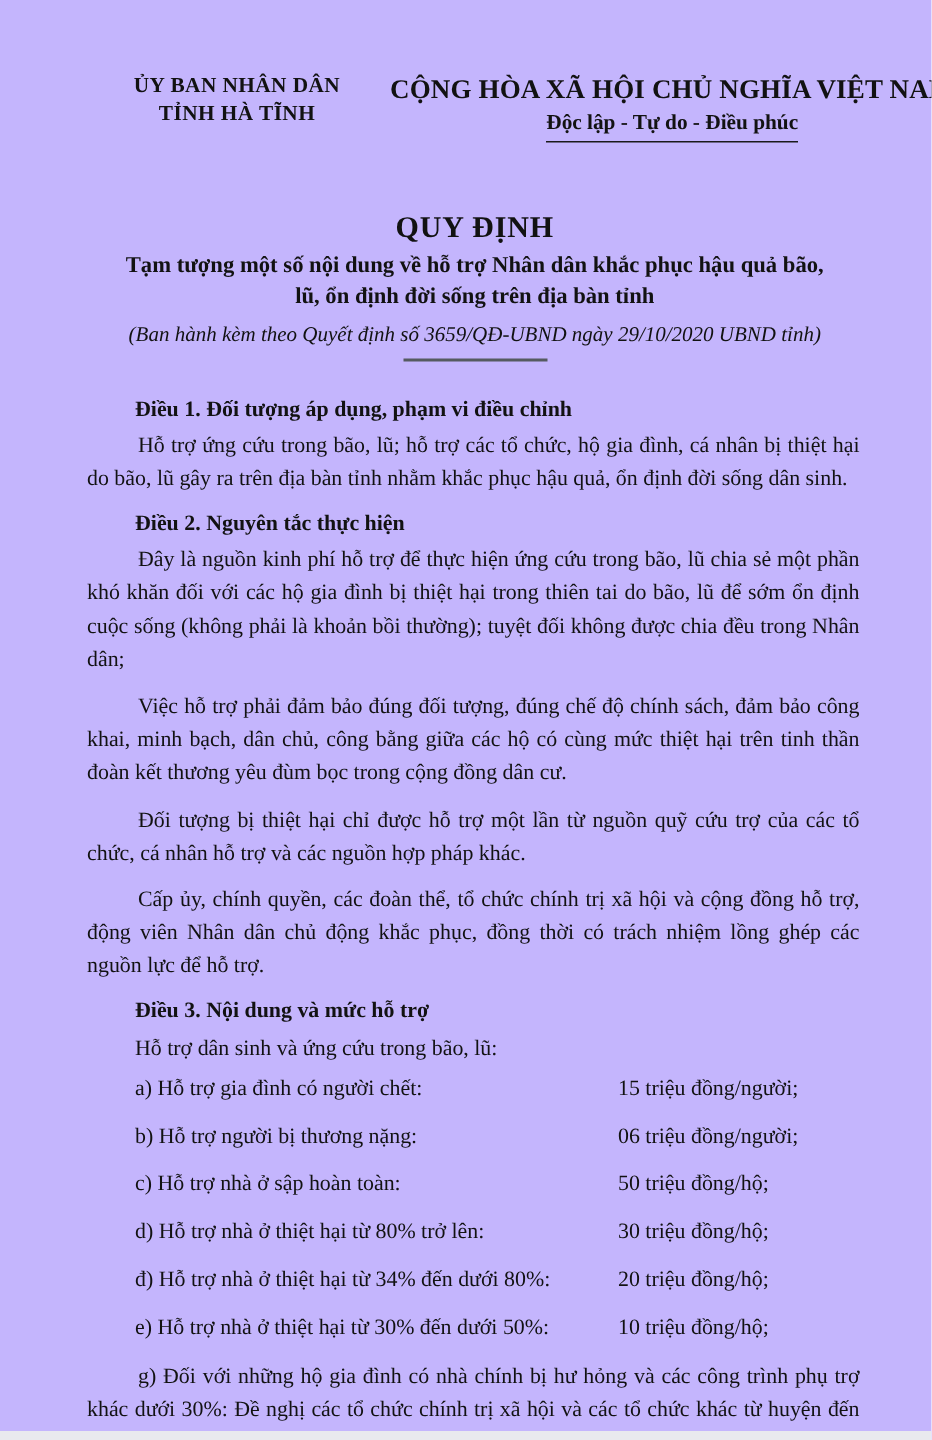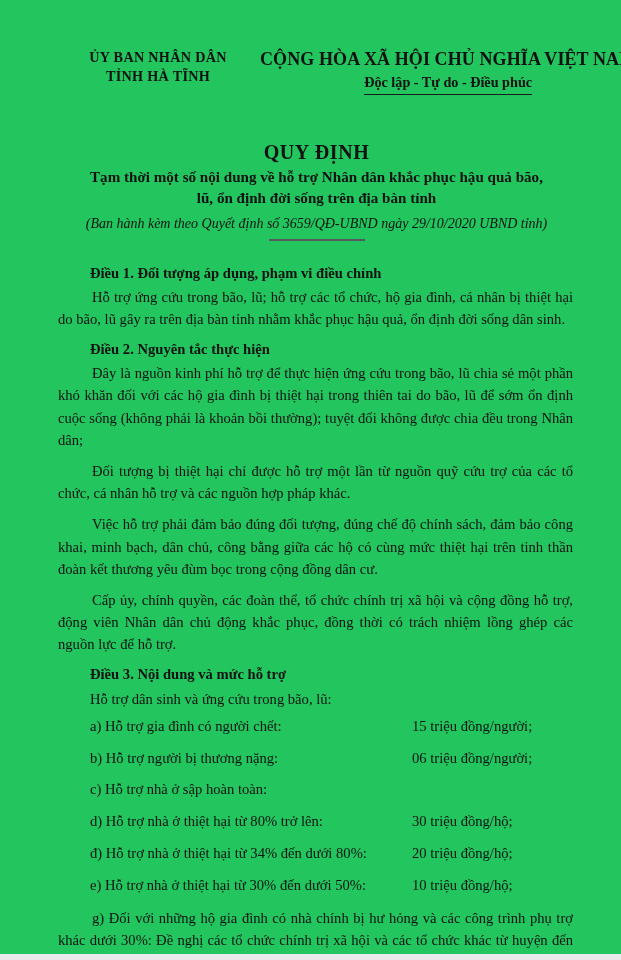--- a/index.html
+++ b/index.html
@@ -14,21 +14,21 @@
     font-family: "Liberation Serif", "DejaVu Serif", serif;
     color: #121212;
     overflow: hidden;
   }
 
   .page {
     position: absolute;
     left: 0; top: 0;
     width: 621px;
     height: 960px;
-    background: #22c55e;
+    background: #c4b5fd;
     box-sizing: border-box;
     padding: 44px 46px 0 58px;
   }
 
   
   .doc-header {
     display: flex;
     align-items: flex-start;
     margin-top: 4px;
   }
@@ -176,51 +176,52 @@
       <div class="org-line2">TỈNH HÀ TĨNH</div>
     </div>
     <div class="header-right">
       <div class="nation-line">CỘNG HÒA XÃ HỘI CHỦ NGHĨA VIỆT NAM</div>
       <div class="motto-line">Độc lập - Tự do - Điều phúc</div>
     </div>
   </div>
 
   <div class="title-block">
     <div class="doc-kind">QUY ĐỊNH</div>
-    <div class="doc-title">Tạm thời một số nội dung về hỗ trợ Nhân dân khắc phục hậu quả bão,</div>
+    <div class="doc-title">Tạm tượng một số nội dung về hỗ trợ Nhân dân khắc phục hậu quả bão,</div>
     <div class="doc-title" style="margin-top:0;">lũ, ổn định đời sống trên địa bàn tỉnh</div>
     <div class="doc-citation">(Ban hành kèm theo Quyết định số 3659/QĐ-UBND ngày 29/10/2020 UBND tỉnh)</div>
     <div class="title-rule"></div>
   </div>
 
   <div class="body-content">
 
     <div class="article-heading">Điều 1. Đối tượng áp dụng, phạm vi điều chỉnh</div>
     <p class="para">Hỗ trợ ứng cứu trong bão, lũ; hỗ trợ các tổ chức, hộ gia đình, cá nhân bị thiệt hại do bão, lũ gây ra trên địa bàn tỉnh nhằm khắc phục hậu quả, ổn định đời sống dân sinh.</p>
 
     <div class="article-heading spaced">Điều 2. Nguyên tắc thực hiện</div>
     <p class="para">Đây là nguồn kinh phí hỗ trợ để thực hiện ứng cứu trong bão, lũ chia sẻ một phần khó khăn đối với các hộ gia đình bị thiệt hại trong thiên tai do bão, lũ để sớm ổn định cuộc sống (không phải là khoản bồi thường); tuyệt đối không được chia đều trong Nhân dân;</p>
+    <p class="para spaced">Việc hỗ trợ phải đảm bảo đúng đối tượng, đúng chế độ chính sách, đảm bảo công khai, minh bạch, dân chủ, công bằng giữa các hộ có cùng mức thiệt hại trên tinh thần đoàn kết thương yêu đùm bọc trong cộng đồng dân cư.</p>
     <p class="para spaced">Đối tượng bị thiệt hại chỉ được hỗ trợ một lần từ nguồn quỹ cứu trợ của các tổ chức, cá nhân hỗ trợ và các nguồn hợp pháp khác.</p>
-    <p class="para spaced">Việc hỗ trợ phải đảm bảo đúng đối tượng, đúng chế độ chính sách, đảm bảo công khai, minh bạch, dân chủ, công bằng giữa các hộ có cùng mức thiệt hại trên tinh thần đoàn kết thương yêu đùm bọc trong cộng đồng dân cư.</p>
     <p class="para spaced">Cấp ủy, chính quyền, các đoàn thể, tổ chức chính trị xã hội và cộng đồng hỗ trợ, động viên Nhân dân chủ động khắc phục, đồng thời có trách nhiệm lồng ghép các nguồn lực để hỗ trợ.</p>
 
     <div class="article-heading spaced">Điều 3. Nội dung và mức hỗ trợ</div>
     <div class="intro-line">Hỗ trợ dân sinh và ứng cứu trong bão, lũ:</div>
 
     <div class="support-list">
       <div class="support-row">
         <span class="support-label">a) Hỗ trợ gia đình có người chết:</span>
         <span class="support-value">15 triệu đồng/người;</span>
       </div>
       <div class="support-row">
         <span class="support-label">b) Hỗ trợ người bị thương nặng:</span>
         <span class="support-value">06 triệu đồng/người;</span>
       </div>
       <div class="support-row">
         <span class="support-label">c) Hỗ trợ nhà ở sập hoàn toàn:</span>
+        <span class="support-value">50 triệu đồng/hộ;</span>
       </div>
       <div class="support-row">
         <span class="support-label">d) Hỗ trợ nhà ở thiệt hại từ 80% trở lên:</span>
         <span class="support-value">30 triệu đồng/hộ;</span>
       </div>
       <div class="support-row">
         <span class="support-label">đ) Hỗ trợ nhà ở thiệt hại từ 34% đến dưới 80%:</span>
         <span class="support-value">20 triệu đồng/hộ;</span>
       </div>
       <div class="support-row">

